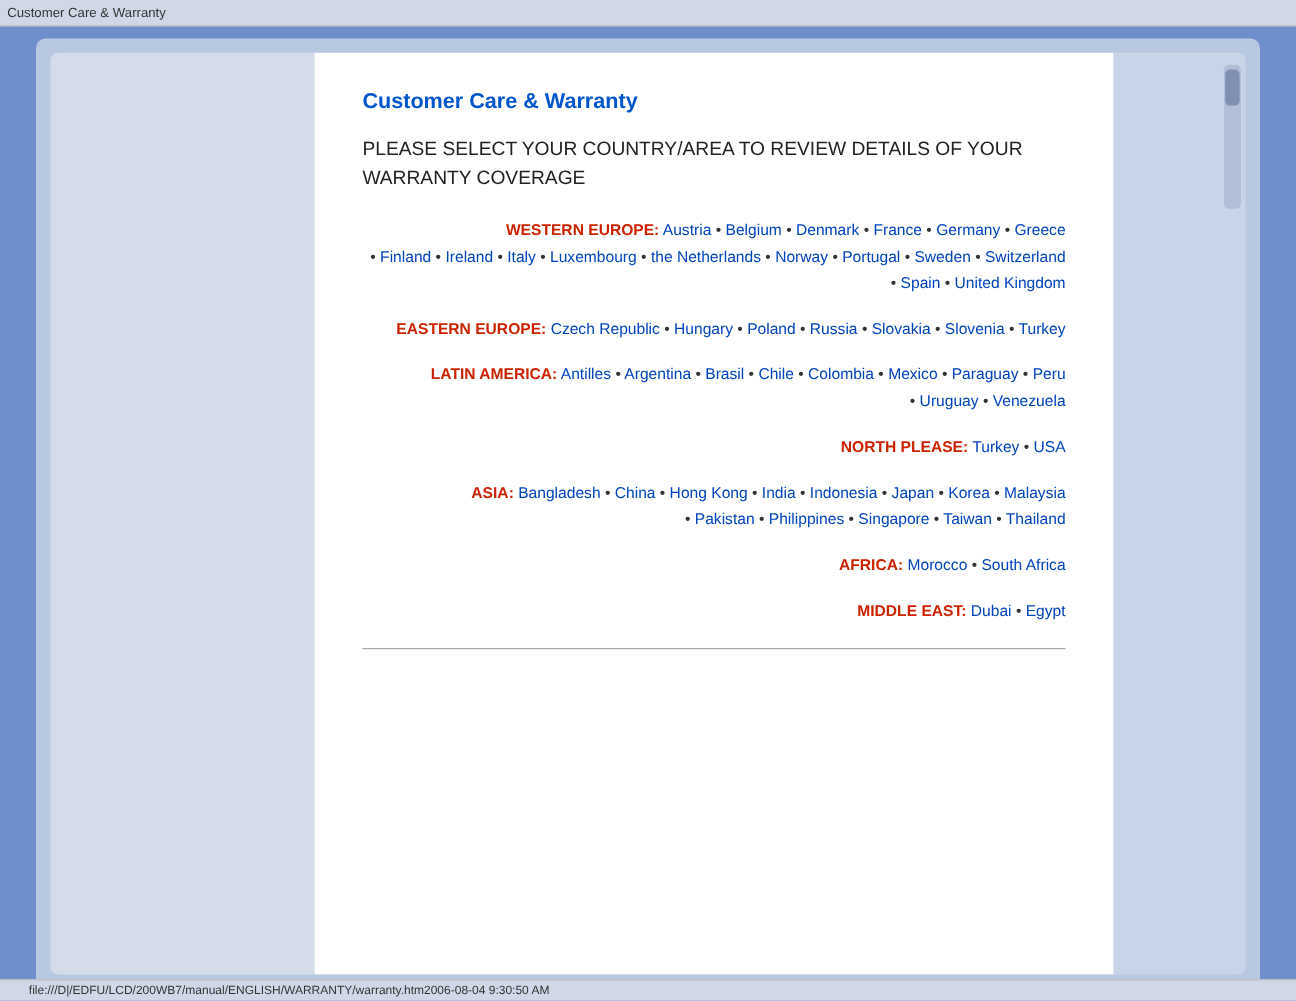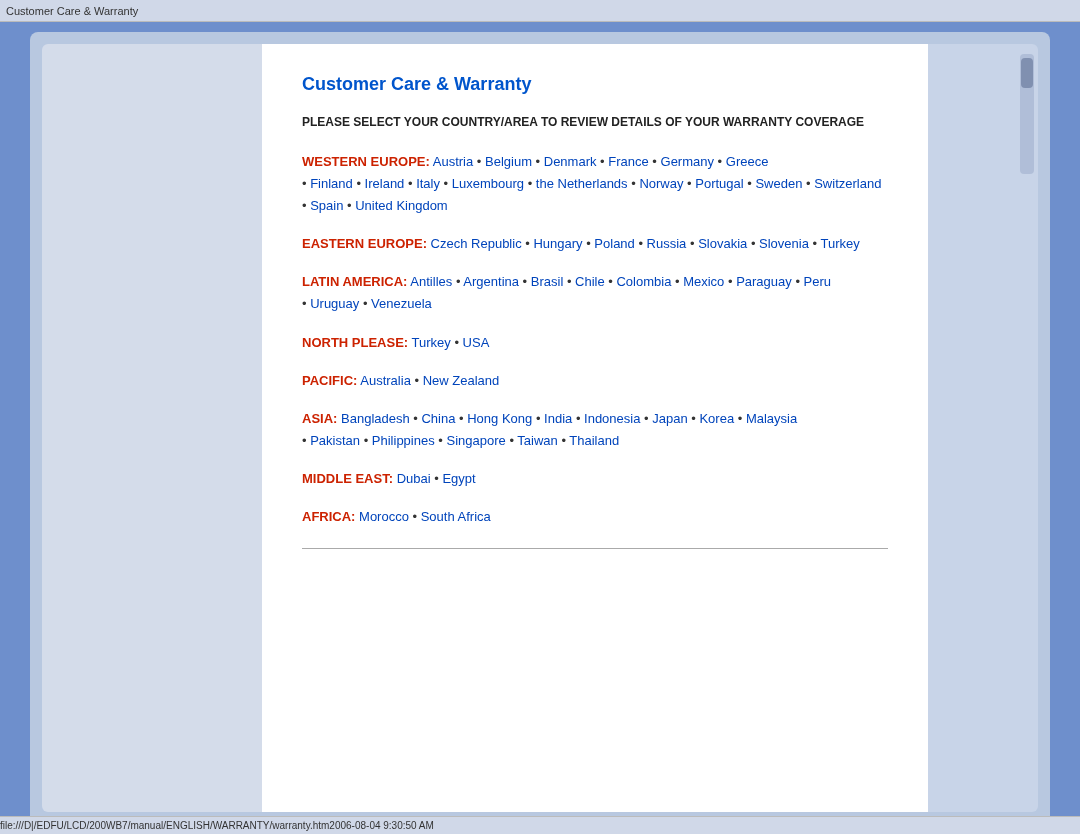--- a/index.html
+++ b/index.html
@@ -84,32 +84,33 @@
     }
 
     h1.page-title {
       color: #0055cc;
       font-size: 18px;
       font-weight: bold;
       margin-bottom: 18px;
     }
 
     .subtitle {
-      font-size: 12px;
+      font-size: 16px;
       color: #222;
-      font-weight: bold;
+      font-weight: normal;
       text-transform: uppercase;
       line-height: 1.5;
       margin-bottom: 20px;
     }
 
     .region-block {
       margin-bottom: 16px;
       line-height: 1.7;
       font-size: 13px;
+      text-align: right;
     }
 
     .region-label {
       color: #cc2200;
       font-weight: bold;
     }
 
     .country-link {
       color: #0044bb;
       text-decoration: none;
@@ -124,21 +125,21 @@
 
     .status-bar {
       position: absolute;
       bottom: 0;
       left: 0;
       right: 0;
       height: 18px;
       background: #d0d8e8;
       display: flex;
       align-items: center;
-      padding: 0 0;
+      padding: 0 24px;
       border-top: 1px solid #bbb;
     }
 
     .status-bar-text {
       font-size: 10px;
       color: #333;
     }
 
     .bullet {
       color: #333;
@@ -156,24 +157,23 @@
 
   <div class="center-panel">
     <h1 class="page-title">Customer Care &amp; Warranty</h1>
     <p class="subtitle">PLEASE SELECT YOUR COUNTRY/AREA TO REVIEW DETAILS OF YOUR WARRANTY COVERAGE</p>
 
     <div id="regions-container">
         <div class="region-block"><span class="region-label">WESTERN EUROPE:</span> <a class="country-link" href="#">Austria</a><span class="bullet"> • </span><a class="country-link" href="#">Belgium</a><span class="bullet"> • </span><a class="country-link" href="#">Denmark</a><span class="bullet"> • </span><a class="country-link" href="#">France</a><span class="bullet"> • </span><a class="country-link" href="#">Germany</a><span class="bullet"> • </span><a class="country-link" href="#">Greece</a><br><span class="bullet"> • </span><a class="country-link" href="#">Finland</a><span class="bullet"> • </span><a class="country-link" href="#">Ireland</a><span class="bullet"> • </span><a class="country-link" href="#">Italy</a><span class="bullet"> • </span><a class="country-link" href="#">Luxembourg</a><span class="bullet"> • </span><a class="country-link" href="#">the Netherlands</a><span class="bullet"> • </span><a class="country-link" href="#">Norway</a><span class="bullet"> • </span><a class="country-link" href="#">Portugal</a><span class="bullet"> • </span><a class="country-link" href="#">Sweden</a><span class="bullet"> • </span><a class="country-link" href="#">Switzerland</a><br><span class="bullet"> • </span><a class="country-link" href="#">Spain</a><span class="bullet"> • </span><a class="country-link" href="#">United Kingdom</a></div>
         <div class="region-block"><span class="region-label">EASTERN EUROPE:</span> <a class="country-link" href="#">Czech Republic</a><span class="bullet"> • </span><a class="country-link" href="#">Hungary</a><span class="bullet"> • </span><a class="country-link" href="#">Poland</a><span class="bullet"> • </span><a class="country-link" href="#">Russia</a><span class="bullet"> • </span><a class="country-link" href="#">Slovakia</a><span class="bullet"> • </span><a class="country-link" href="#">Slovenia</a><span class="bullet"> • </span><a class="country-link" href="#">Turkey</a></div>
         <div class="region-block"><span class="region-label">LATIN AMERICA:</span> <a class="country-link" href="#">Antilles</a><span class="bullet"> • </span><a class="country-link" href="#">Argentina</a><span class="bullet"> • </span><a class="country-link" href="#">Brasil</a><span class="bullet"> • </span><a class="country-link" href="#">Chile</a><span class="bullet"> • </span><a class="country-link" href="#">Colombia</a><span class="bullet"> • </span><a class="country-link" href="#">Mexico</a><span class="bullet"> • </span><a class="country-link" href="#">Paraguay</a><span class="bullet"> • </span><a class="country-link" href="#">Peru</a><br><span class="bullet"> • </span><a class="country-link" href="#">Uruguay</a><span class="bullet"> • </span><a class="country-link" href="#">Venezuela</a></div>
         <div class="region-block"><span class="region-label">NORTH PLEASE:</span> <a class="country-link" href="#">Turkey</a><span class="bullet"> • </span><a class="country-link" href="#">USA</a></div>
-        <div class="region-block"><span class="region-label">PACIFIC:</span> <a class="country-link" href="#">Australia</a><span class="bullet"> • </span><a class="country-link" href="#">New Zealand</a></div>
         <div class="region-block"><span class="region-label">ASIA:</span> <a class="country-link" href="#">Bangladesh</a><span class="bullet"> • </span><a class="country-link" href="#">China</a><span class="bullet"> • </span><a class="country-link" href="#">Hong Kong</a><span class="bullet"> • </span><a class="country-link" href="#">India</a><span class="bullet"> • </span><a class="country-link" href="#">Indonesia</a><span class="bullet"> • </span><a class="country-link" href="#">Japan</a><span class="bullet"> • </span><a class="country-link" href="#">Korea</a><span class="bullet"> • </span><a class="country-link" href="#">Malaysia</a><br><span class="bullet"> • </span><a class="country-link" href="#">Pakistan</a><span class="bullet"> • </span><a class="country-link" href="#">Philippines</a><span class="bullet"> • </span><a class="country-link" href="#">Singapore</a><span class="bullet"> • </span><a class="country-link" href="#">Taiwan</a><span class="bullet"> • </span><a class="country-link" href="#">Thailand</a></div>
+        <div class="region-block"><span class="region-label">AFRICA:</span> <a class="country-link" href="#">Morocco</a><span class="bullet"> • </span><a class="country-link" href="#">South Africa</a></div>
         <div class="region-block"><span class="region-label">MIDDLE EAST:</span> <a class="country-link" href="#">Dubai</a><span class="bullet"> • </span><a class="country-link" href="#">Egypt</a></div>
-        <div class="region-block"><span class="region-label">AFRICA:</span> <a class="country-link" href="#">Morocco</a><span class="bullet"> • </span><a class="country-link" href="#">South Africa</a></div>
       </div>
 
     <hr class="separator">
   </div>
 
   <div class="right-panel">
     <div class="scrollbar-track">
       <div class="scrollbar-thumb"></div>
     </div>
   </div>

